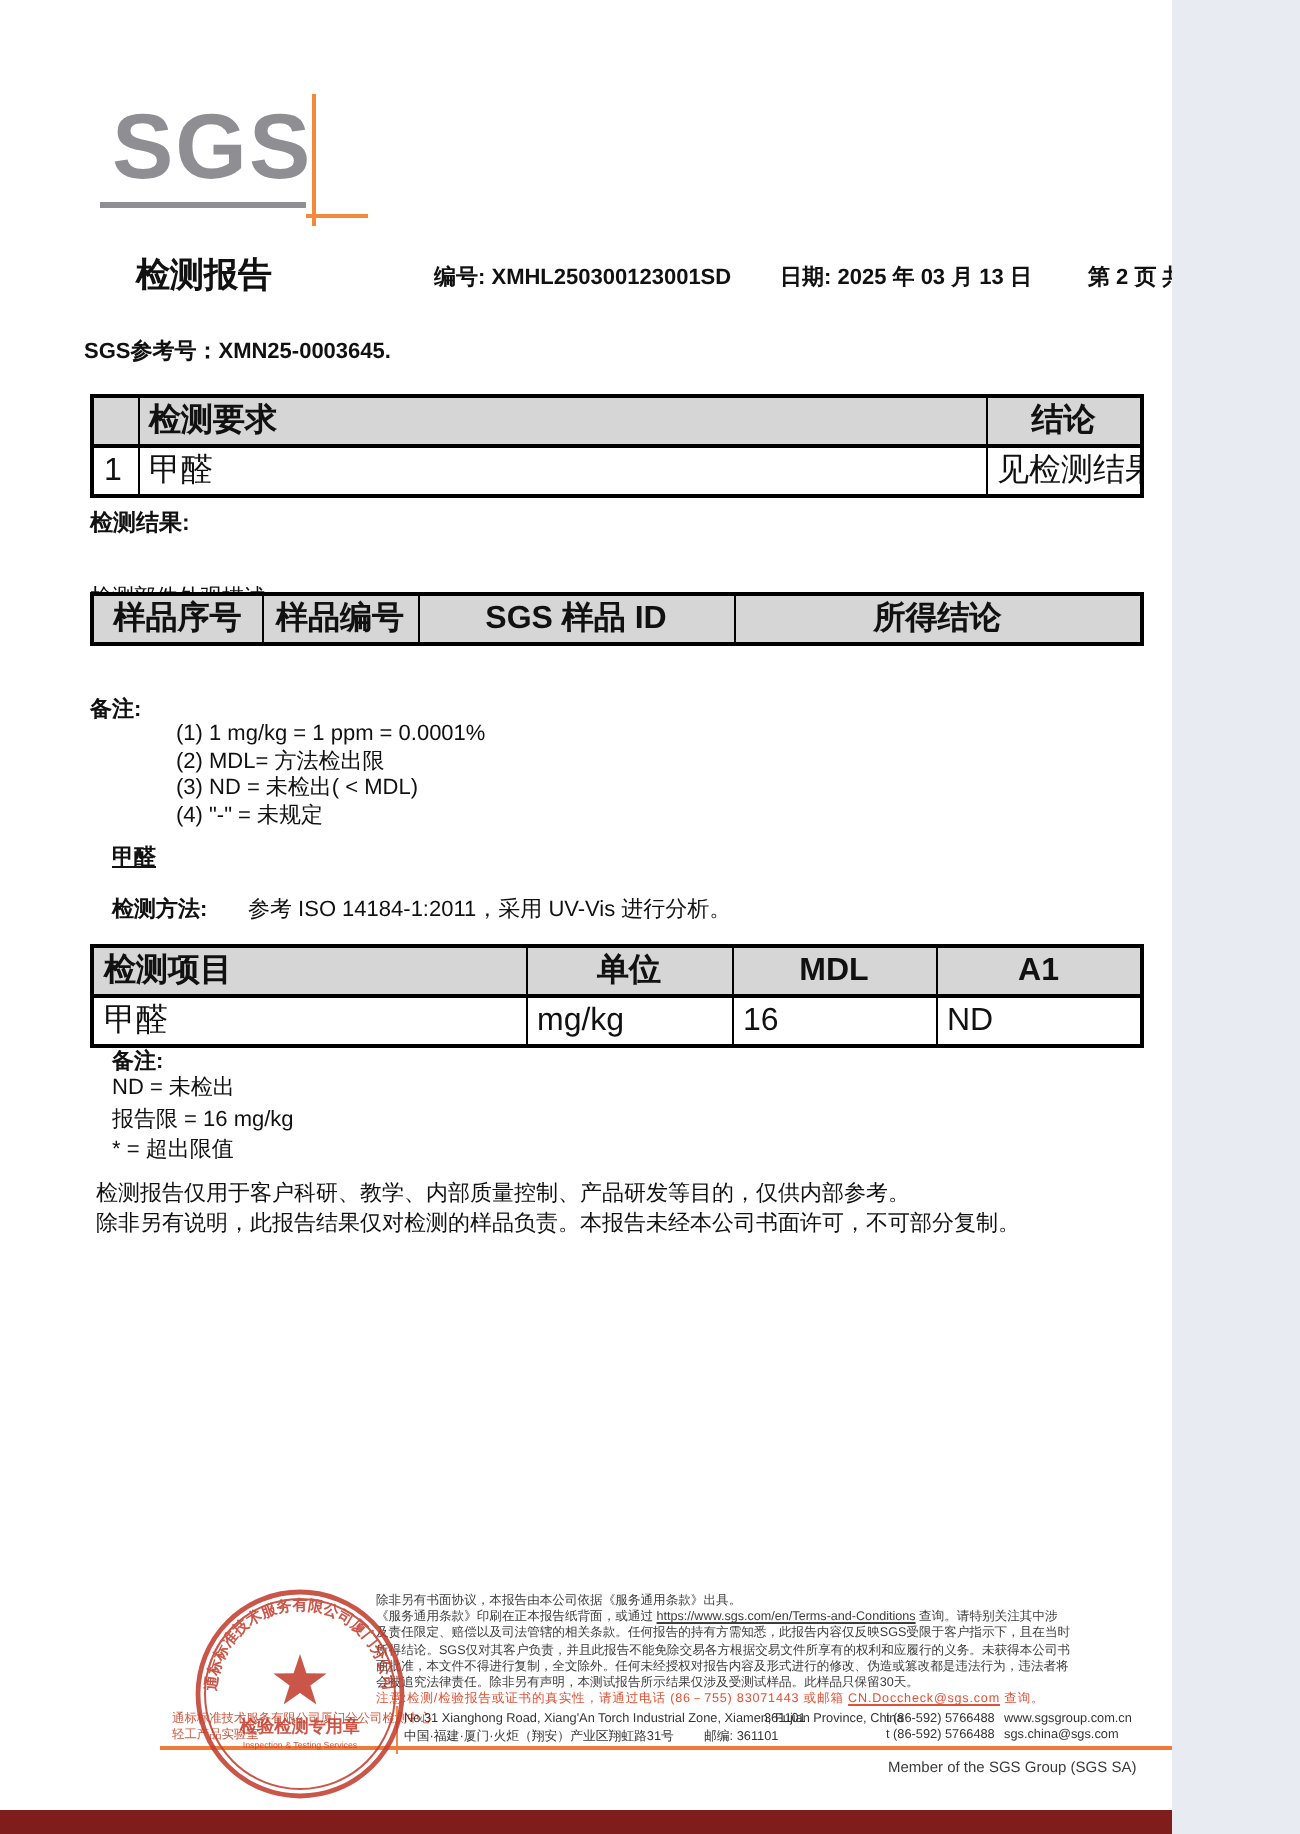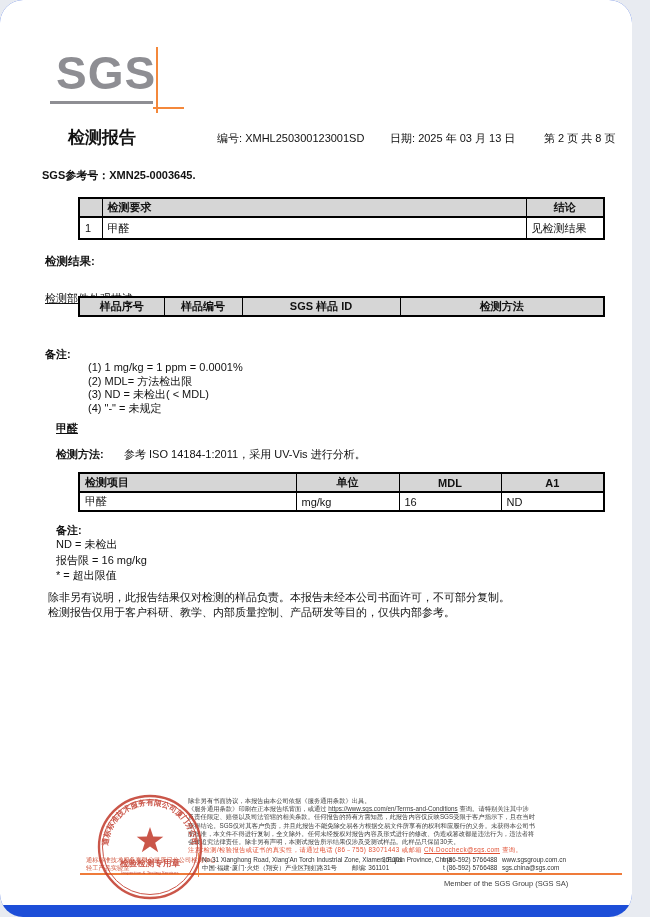--- a/index.html
+++ b/index.html
@@ -1,32 +1,32 @@
 <!DOCTYPE html>
 <html><head>
 <meta charset="utf-8">
 <style>
   html,body{margin:0;padding:0;background:#e8ebf1;font-family:"Liberation Sans","DejaVu Sans",sans-serif;}
-  .canvas{position:relative;width:632px;height:917px;background:#1d4ed8;overflow:hidden;border-radius:23px;}
+  .canvas{position:relative;width:586px;height:917px;background:#7f1d1d;overflow:hidden;}
   .paper{position:absolute;left:0;top:0;width:638px;height:905px;background:#ffffff;}
   .abs{position:absolute;}
   
   .sgs-logo{left:56px;top:50px;font-size:46px;font-weight:bold;color:#8e8e93;letter-spacing:1px;line-height:1;}
   .sgs-underline{left:50px;top:101px;width:103px;height:3px;background:#8e8e93;}
   .sgs-vline{left:156px;top:47px;width:2px;height:66px;background:#f4883b;}
   .sgs-hline{left:153px;top:107px;width:31px;height:2px;background:#f4883b;}
   
   .doc-title{left:68px;top:126px;font-size:17px;font-weight:bold;color:#111;}
-  .hdr{font-size:11px;font-weight:normal;color:#111;padding-left:12px;}
+  .hdr{font-size:11px;font-weight:bold;color:#111;padding-left:12px;}
   .hdr-no{left:205px;top:131px;}
   .hdr-date{left:378px;top:131px;}
   .hdr-page{left:532px;top:131px;}
   .ref-line{left:42px;top:168px;font-size:11px;font-weight:bold;color:#111;}
   
-  table.rpt{border-collapse:collapse;table-layout:fixed;width:525px;font-size:11px;color:#111;margin-left:33px;}
+  table.rpt{border-collapse:collapse;table-layout:fixed;width:525px;font-size:16px;color:#111;}
   table.rpt td,table.rpt th{border:1px solid #000;padding:1px 5px;overflow:hidden;white-space:nowrap;}
   table.rpt{border:2px solid #000;}
   table.rpt tr.hd th{background:#d6d6d6;font-weight:bold;border-bottom:2px solid #000;}
   .t-req{left:45px;top:197px;}
   .t-sample{left:45px;top:296px;}
   .t-res{left:45px;top:472px;}
   .c{}
   .l{text-align:left;}
   .row-h{height:22px;}
   .hd-h{height:18px;}
@@ -112,21 +112,21 @@
           <col style="width:85px">
           <col style="width:78px">
           <col style="width:158px">
           <col style="width:204px">
         </colgroup>
       <tbody>
           <tr class="hd hd-h">
         <th class="c">样品序号</th>
         <th class="c">样品编号</th>
         <th class="c">SGS 样品 ID</th>
-        <th class="c">检测方法</th>
+        <th class="c">所得结论</th>
       </tr>
     </tbody>
       </table>
 
     <div class="abs txt notes1-label">备注:</div>
     <div class="abs txt notes1">
       <div>(1) 1 mg/kg = 1 ppm = 0.0001%</div>
       <div>(2) MDL=  方法检出限</div>
       <div>(3) ND = 未检出( &lt; MDL)</div>
       <div>(4) "-" = 未规定</div>
@@ -160,22 +160,22 @@
       </table>
 
     <div class="abs txt notes2-label">备注:</div>
     <div class="abs txt notes2">
       <div>ND = 未检出</div>
       <div>报告限 = 16 mg/kg</div>
       <div>* = 超出限值</div>
     </div>
 
     <div class="abs txt statements">
+      <div>检测报告仅用于客户科研、教学、内部质量控制、产品研发等目的，仅供内部参考。</div>
       <div>除非另有说明，此报告结果仅对检测的样品负责。本报告未经本公司书面许可，不可部分复制。</div>
-      <div>检测报告仅用于客户科研、教学、内部质量控制、产品研发等目的，仅供内部参考。</div>
     </div>
 
     <div class="abs fineprint">
       <div>除非另有书面协议，本报告由本公司依据《服务通用条款》出具。</div>
       <div><span>《服务通用条款》印刷在正本报告纸背面，或通过 </span><span class="terms-link">https://www.sgs.com/en/Terms-and-Conditions</span><span> 查询。请特别关注其中涉</span></div>
       <div>及责任限定、赔偿以及司法管辖的相关条款。任何报告的持有方需知悉，此报告内容仅反映SGS受限于客户指示下，且在当时</div>
       <div>所得结论。SGS仅对其客户负责，并且此报告不能免除交易各方根据交易文件所享有的权利和应履行的义务。未获得本公司书</div>
       <div>面批准，本文件不得进行复制，全文除外。任何未经授权对报告内容及形式进行的修改、伪造或篡改都是违法行为，违法者将</div>
       <div>会被追究法律责任。除非另有声明，本测试报告所示结果仅涉及受测试样品。此样品只保留30天。</div>
       <div class="notice"><span>注意:检测/检验报告或证书的真实性，请通过电话 (86－755) 83071443 或邮箱 </span><span class="em">CN.Doccheck@sgs.com</span><span> 查询。</span></div>

